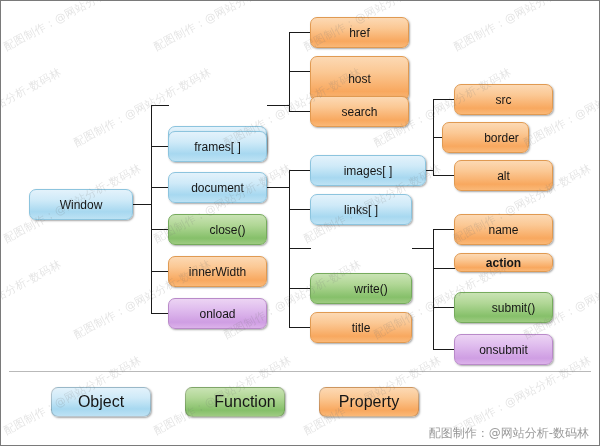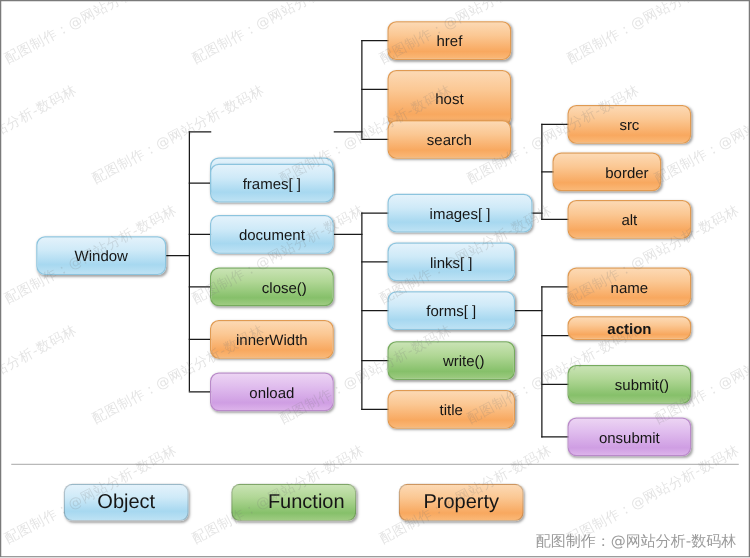--- a/index.html
+++ b/index.html
@@ -166,21 +166,20 @@
   <div class="node t-function" style="left:167px; top:213px; width:99px; height:31px;">close()</div>
   <div class="node t-property" style="left:167px; top:255px; width:99px; height:31px;">innerWidth</div>
   <div class="node t-event" style="left:167px; top:297px; width:99px; height:31px;">onload</div>
 
   <div class="node t-property" style="left:309px; top:16px; width:99px; height:31px;">href</div>
   <div class="node t-property" style="left:309px; top:55px; width:99px; height:45px;">host</div>
   <div class="node t-property" style="left:309px; top:95px; width:99px; height:31px;">search</div>
 
   <div class="node t-object" style="left:309px; top:154px; width:116px; height:31px;">images[ ]</div>
   <div class="node t-object" style="left:309px; top:193px; width:102px; height:31px;">links[ ]</div>
-  <div class="node t-object" style="left:309px; top:232px; width:102px; height:31px;">forms[ ]</div>
   <div class="node t-function" style="left:309px; top:272px; width:102px; height:31px;">write()</div>
   <div class="node t-property" style="left:309px; top:311px; width:102px; height:31px;">title</div>
 
   <div class="node t-property" style="left:453px; top:83px;  width:99px; height:31px;">src</div>
   <div class="node t-property" style="left:441px; top:121px; width:87px; height:31px;padding-left:32px;">border</div>
   <div class="node t-property" style="left:453px; top:213px; width:99px; height:31px;">name</div>
 
   <div class="node t-property" style="left:453px; top:159px; width:99px; height:31px;">alt</div>
   <div class="node t-property" style="left:453px; top:252px; width:99px; height:19px;font-weight:bold;">action</div>
   <div class="node t-function" style="left:453px; top:291px; width:99px; height:31px;">submit()</div>

